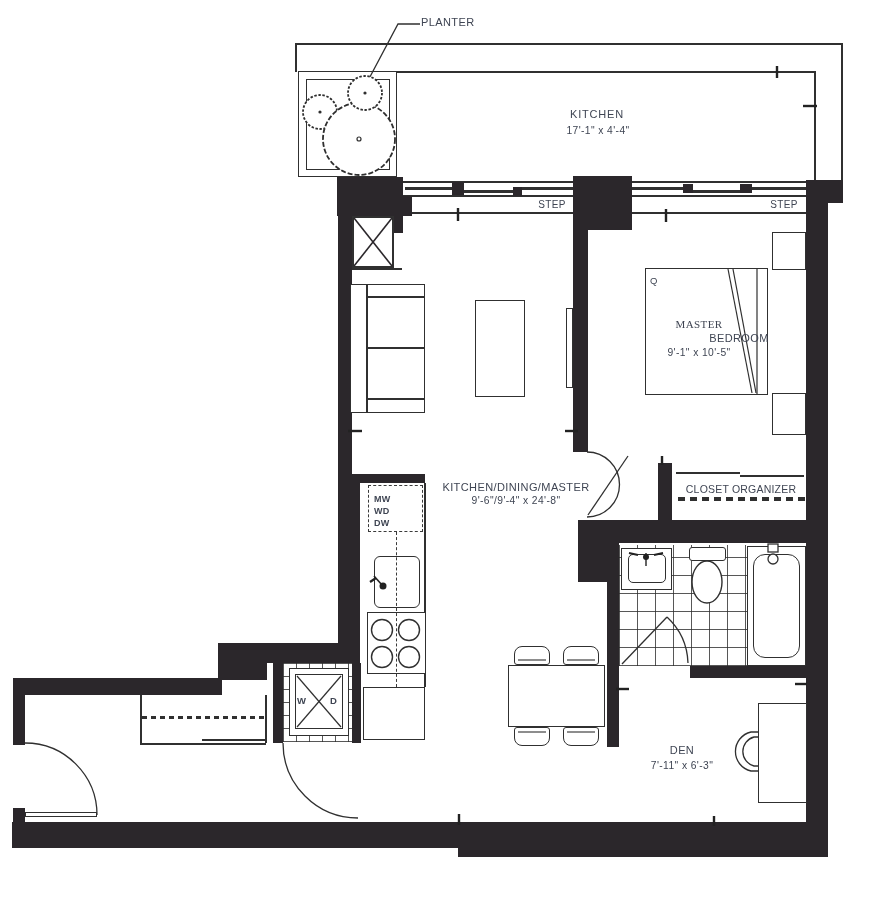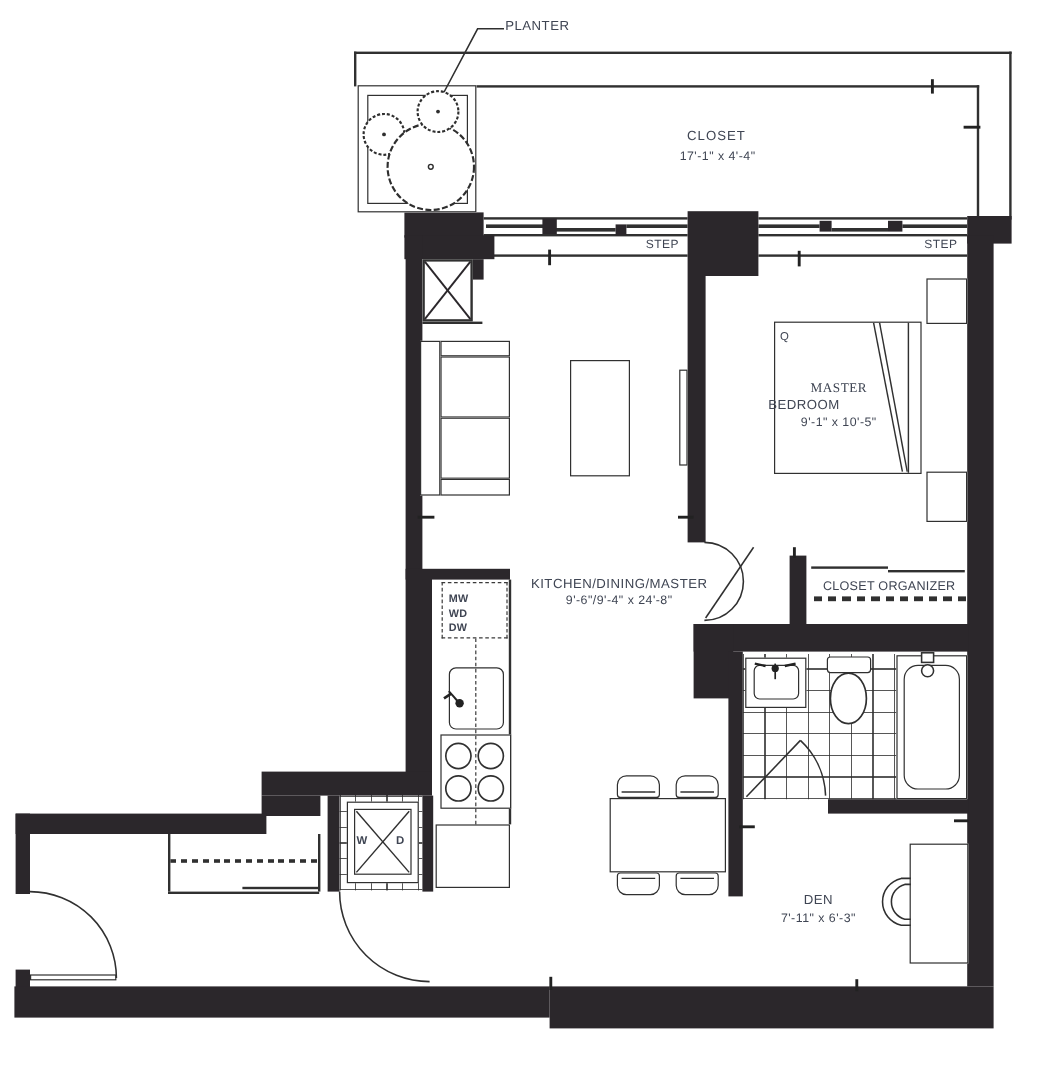--- a/index.html
+++ b/index.html
@@ -235,29 +235,29 @@
       <line x1="616" y1="689" x2="629" y2="689"></line>
       <line x1="795" y1="684" x2="807" y2="684"></line>
       <line x1="459" y1="814" x2="459" y2="825"></line>
       <line x1="714" y1="816" x2="714" y2="826"></line>
       <line x1="662" y1="456" x2="662" y2="465"></line>
     </g>
   </svg>
 
   <div class="lbl" style="left:421px;top:16px;">PLANTER</div>
 
-  <div class="lbl c" style="left:597px;top:108px;letter-spacing:.8px;">CLOSET</div>
+  <div class="lbl c" style="left:597px;top:108px;letter-spacing:.8px;">KITCHEN</div>
   <div class="lbl c dim" style="left:598px;top:125px;">17'-1" x 4'-4"</div>
 
   <div class="lbl c" style="left:552px;top:199px;font-size:10px;">STEP</div>
   <div class="lbl c" style="left:784px;top:199px;font-size:10px;">STEP</div>
 
   <div class="lbl" style="left:650px;top:275px;font-size:9.5px;">Q</div>
   <div class="lbl c" style="left:699px;top:318px;font-family:Liberation Serif, serif;">MASTER</div>
-  <div class="lbl c" style="left:670px;top:332px;">BEDROOM</div>
+  <div class="lbl c" style="left:739px;top:332px;">BEDROOM</div>
   <div class="lbl c dim" style="left:699px;top:347px;">9'-1" x 10'-5"</div>
 
   <div class="lbl c" style="left:516px;top:481px;">KITCHEN/DINING/MASTER</div>
   <div class="lbl c dim" style="left:516px;top:495px;">9'-6"/9'-4" x 24'-8"</div>
 
   <div class="lbl c" style="left:741px;top:483px;font-size:10.5px;letter-spacing:.2px;">CLOSET ORGANIZER</div>
 
   <div class="lbl c" style="left:682px;top:744px;">DEN</div>
   <div class="lbl c dim" style="left:682px;top:760px;">7'-11" x 6'-3"</div>
 

